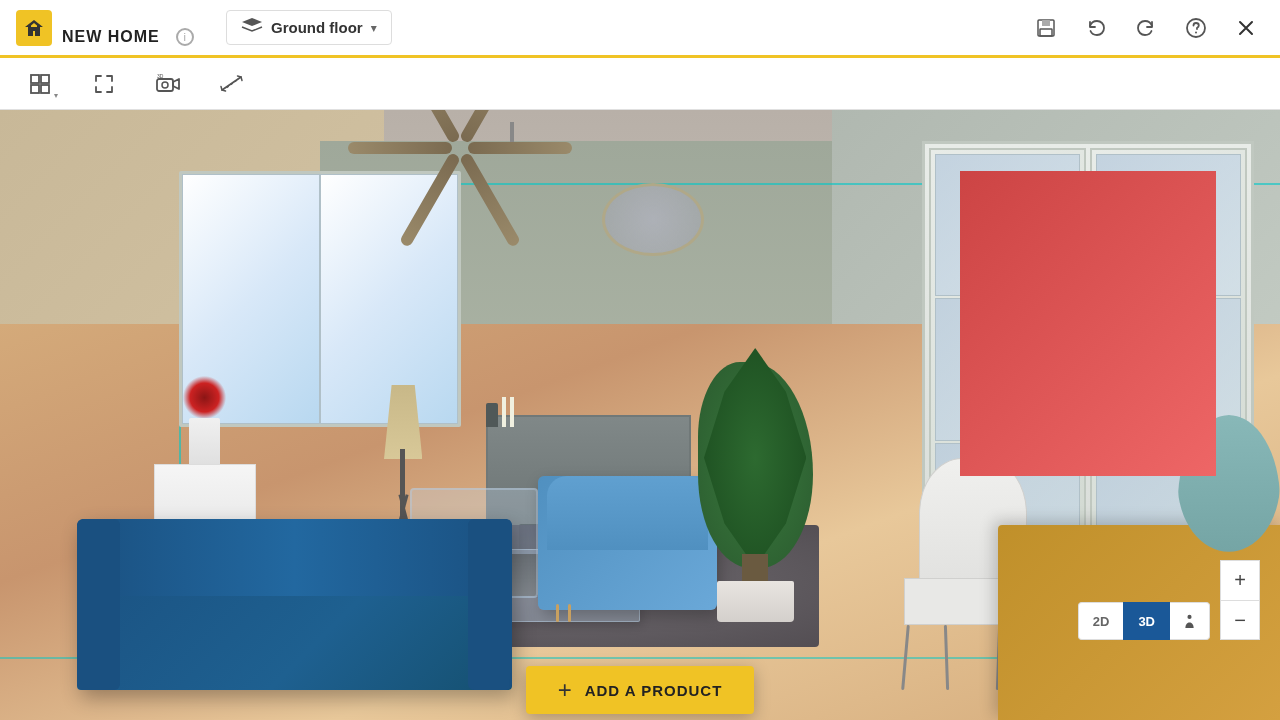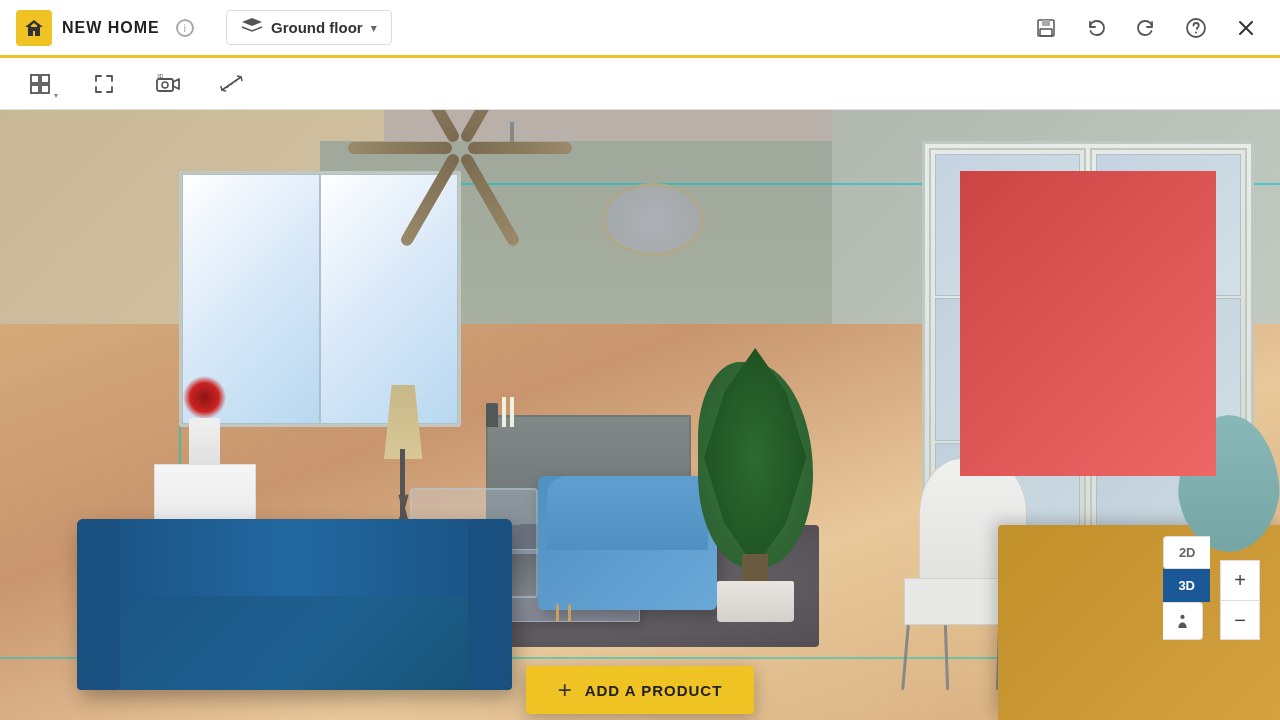--- a/index.html
+++ b/index.html
@@ -13,21 +13,21 @@
       background: #fff;
       border-bottom: 3px solid #f0c325;
       display: flex;
       align-items: center;
       padding: 0 16px;
       z-index: 100;
       gap: 0;
     }
     #logo-area {
       display: flex;
-      align-items: center;
+      align-items: flex-end;
       gap: 10px;
       min-width: 200px;
     }
     .logo-icon {
       width: 36px; height: 36px;
       background: #f0c325;
       border-radius: 4px;
       display: flex; align-items: center; justify-content: center;
       font-size: 20px;
       font-weight: bold;
@@ -677,21 +677,20 @@
       font-weight: 300;
     }
     .zoom-btn:first-child { border-bottom: none; }
 
     
     #view-toggle {
       position: absolute;
       bottom: 80px; right: 70px;
       display: flex;
       z-index: 50;
-      flex-direction: column;
     }
     .view-btn {
       padding: 8px 14px;
       background: #fff;
       border: 1px solid #ddd;
       cursor: pointer;
       font-size: 13px;
       font-weight: 600;
       color: #666;
     }

